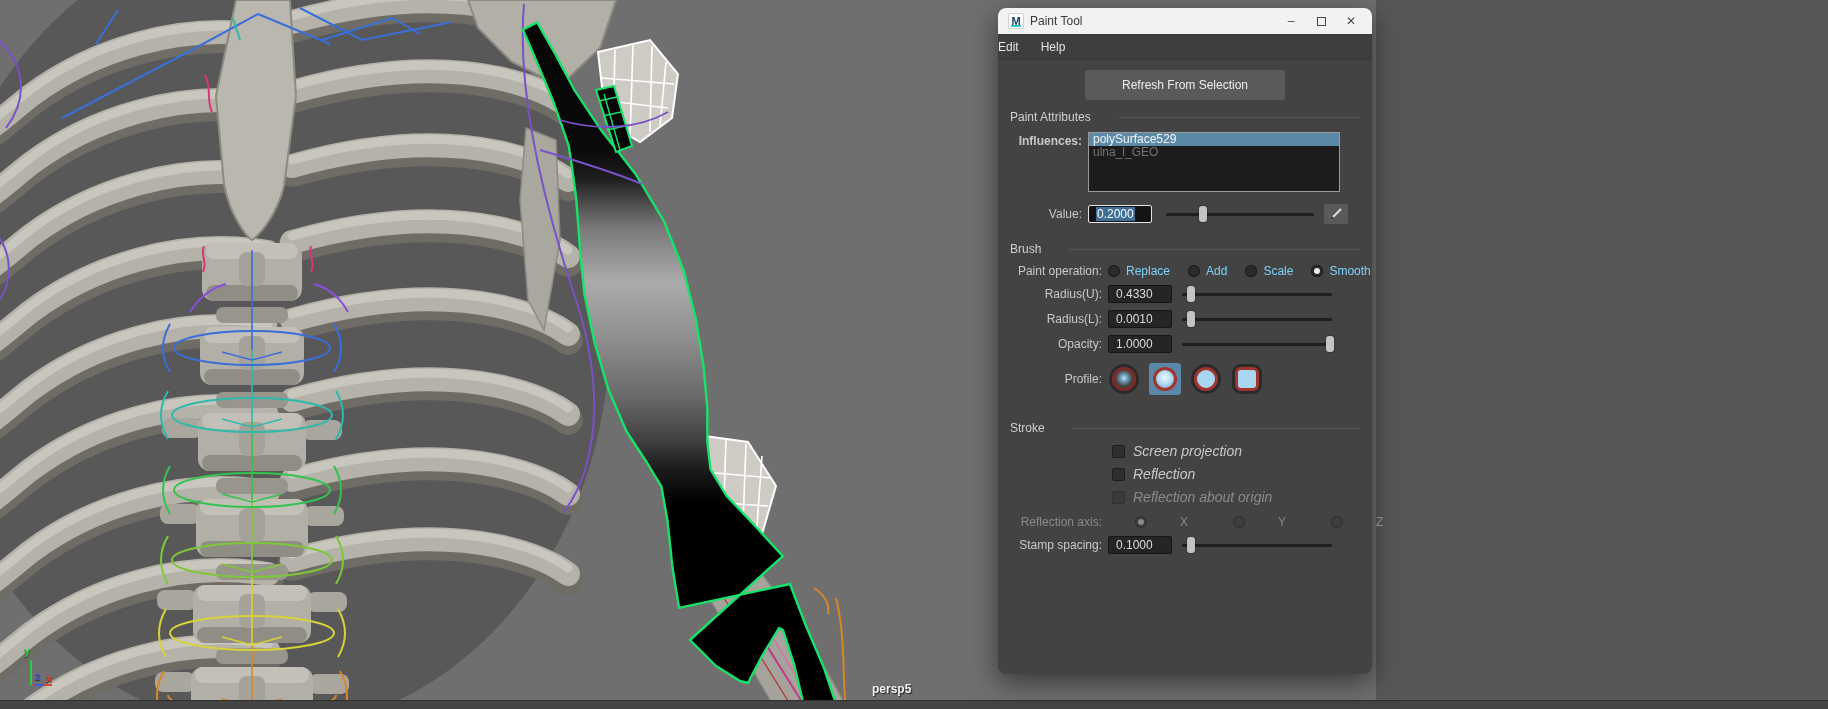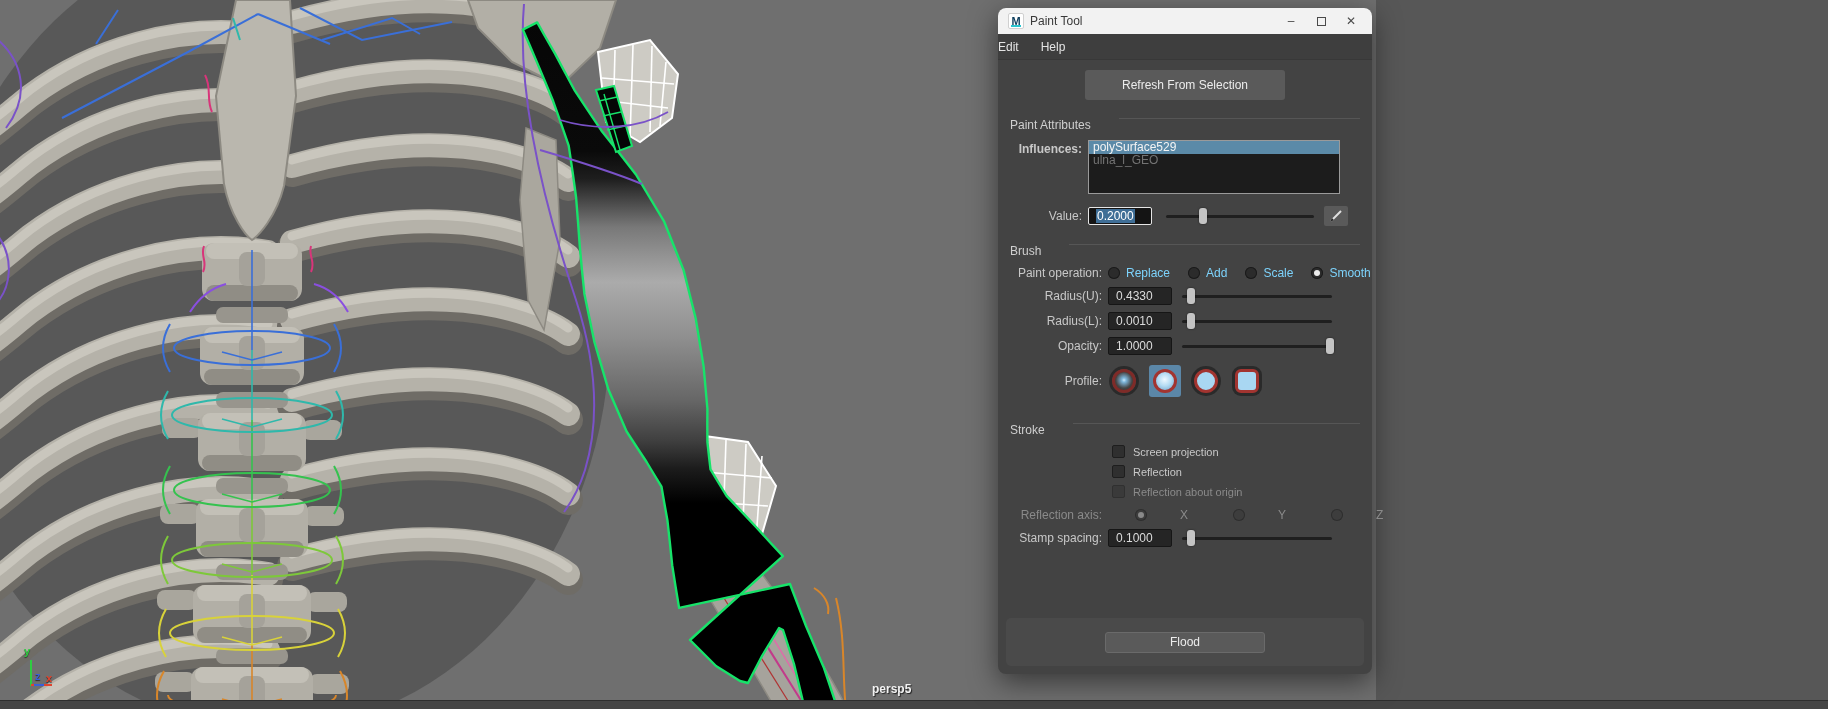--- a/index.html
+++ b/index.html
@@ -39,40 +39,40 @@
   .max-glyph { width:9px; height:9px; border:1px solid #4a4a4a; display:inline-block; }
   .menubar { height:26px; background:#3e3e3e; display:flex; align-items:center; 
              border-bottom:1px solid #383838; }
   .menu-item { color:#e4e4e4; font-size:12px; margin-right:22px; }
 
   .body-area { position:relative; padding:8px 10px 0 10px; height:614px; }
   .btn { background:#5a5a5a; color:#ececec; font-size:12px; border:none; border-radius:3px;
          display:flex; align-items:center; justify-content:center; }
   #refresh-btn { width:200px; height:30px; margin:2px auto 10px auto; }
 
-  .section-head { display:flex; margin:18px 2px 8px 2px;gap:20px; }
+  .section-head { display:flex; align-items:center; margin:10px 2px 8px 2px;gap:20px; }
   .section-head span { color:#cfcfcf; font-size:12px; margin-right:8px; }
   .section-head i { flex:1; height:0; border-top:1px solid #565656; }
 
   .row { display:flex; align-items:center; margin-bottom:7px; }
   .lab { width:100px; text-align:right; color:#c8c8c8; font-size:12px; padding-right:6px; flex:none;}
   .lab.dim { color:#8a8a8a; }
 
   .field { width:64px; height:18px; background:#252525; border:1px solid #161616; border-radius:2px;
            color:#dcdcdc; font-size:12px; display:flex; align-items:center; padding-left:7px; }
   .field.focus { border-color:#e6e6e6; background:#141414; }
   .field.focus .selstr { background:#3f6e96; color:#ffffff; padding:0 1px; }
 
   .dropdown { display:flex; width:250px; }
   .dd-text { flex:1; height:20px; background:#2a2a2a; border:1px solid #1c1c1c; color:#d6d6d6;
              font-size:12px; display:flex; align-items:center; padding-left:6px; }
   .dd-btn { width:24px; height:20px; background:#5c5c5c; border:1px solid #1c1c1c; border-left:none;
             color:#262626; font-size:9px; display:flex; align-items:center; justify-content:center; }
 
-  .listbox { width:252px; height:54px; background:#1c1c1c; border:1px solid #9a9a9a; overflow:hidden; }
+  .listbox { width:252px; height:60px; background:#1c1c1c; border:1px solid #9a9a9a; overflow:hidden; }
   .list-item { height:13px; font-size:12px; color:#737373; padding:0 4px; line-height:13px; }
   .list-item.sel { background:#5b8aa8; color:#f4f4f4; }
 
   .slider { position:relative; height:16px; flex:none; }
   .slider .track { position:absolute; left:0; right:0; top:7px; height:3px; background:#1f1f1f; border-radius:2px; }
   .slider .handle { position:absolute; top:0; width:8px; height:16px; background:#c4c4c4;
                     border-radius:3px; box-shadow:0 0 2px rgba(0,0,0,.6); }
 
   .tool-btn { width:24px; height:20px; background:#5a5a5a; border-radius:2px;
               display:flex; align-items:center; justify-content:center; margin-left:10px; }
@@ -82,21 +82,21 @@
   .radio.sel::after { content:""; position:absolute; left:3px; top:3px; width:6px; height:6px;
                       border-radius:50%; background:#ececec; }
   .radio.dis { background:#3d3d3d; box-shadow: inset 0 0 0 1px #2e2e2e; }
   .radio.dis.sel::after { background:#8a8a8a; }
   .rlabel { color:#7dd3fc; font-size:12px; margin-right:18px; }
   .rlabel.dim { color:#8a8a8a; }
 
   .checkbox { width:13px; height:13px; background:#2f2f2f; border:1px solid #1e1e1e; border-radius:2px;
               margin-right:8px; flex:none; }
   .checkbox.dis { background:#3a3a3a; border-color:#303030; }
-  .clabel { color:#c8c8c8; font-size:11px; }
+  .clabel { color:#c8c8c8; font-size:14px;font-style:italic; }
   .clabel.dim { color:#8a8a8a; }
 
   .profiles { display:flex; align-items:center; gap:9px; }
   .profile { width:32px; height:32px; border-radius:3px; display:flex; align-items:center; justify-content:center; }
   .profile.sel { background:#5b87a8; }
   .p-ring { width:24px; height:24px; border-radius:50%; border:3px solid #a23430;
             box-shadow:0 0 0 3px rgba(38,38,38,.85); }
   .p1 .p-ring { border-color:#7e2b28; background:radial-gradient(circle at 50% 45%, #cfe9f8 0%, #7fb8dd 16%, #454545 60%, #303030 100%); }
   .p2 .p-ring { background:radial-gradient(circle at 48% 42%, #eef8ff 0%, #b5dcf4 45%, #7fb0d4 85%, #6f9cbd 100%); box-shadow:none; }
   .p3 .p-ring { background:#a9d7f2; }
@@ -521,19 +521,16 @@
         <div class="lab">Stamp spacing:</div>
         <div class="field" style="margin-right:10px;">
           <span>0.1000</span>
         </div>
         <div class="slider" style="width:150px;">
           <div class="track"></div>
           <div class="handle" style="left:3%"></div>
         </div>
       </div>
 
-      <div id="flood-panel">
-        <div id="flood-btn" class="btn">Flood</div>
-      </div>
 
     </div>
   </div>
 </div>
 
 </body></html>

